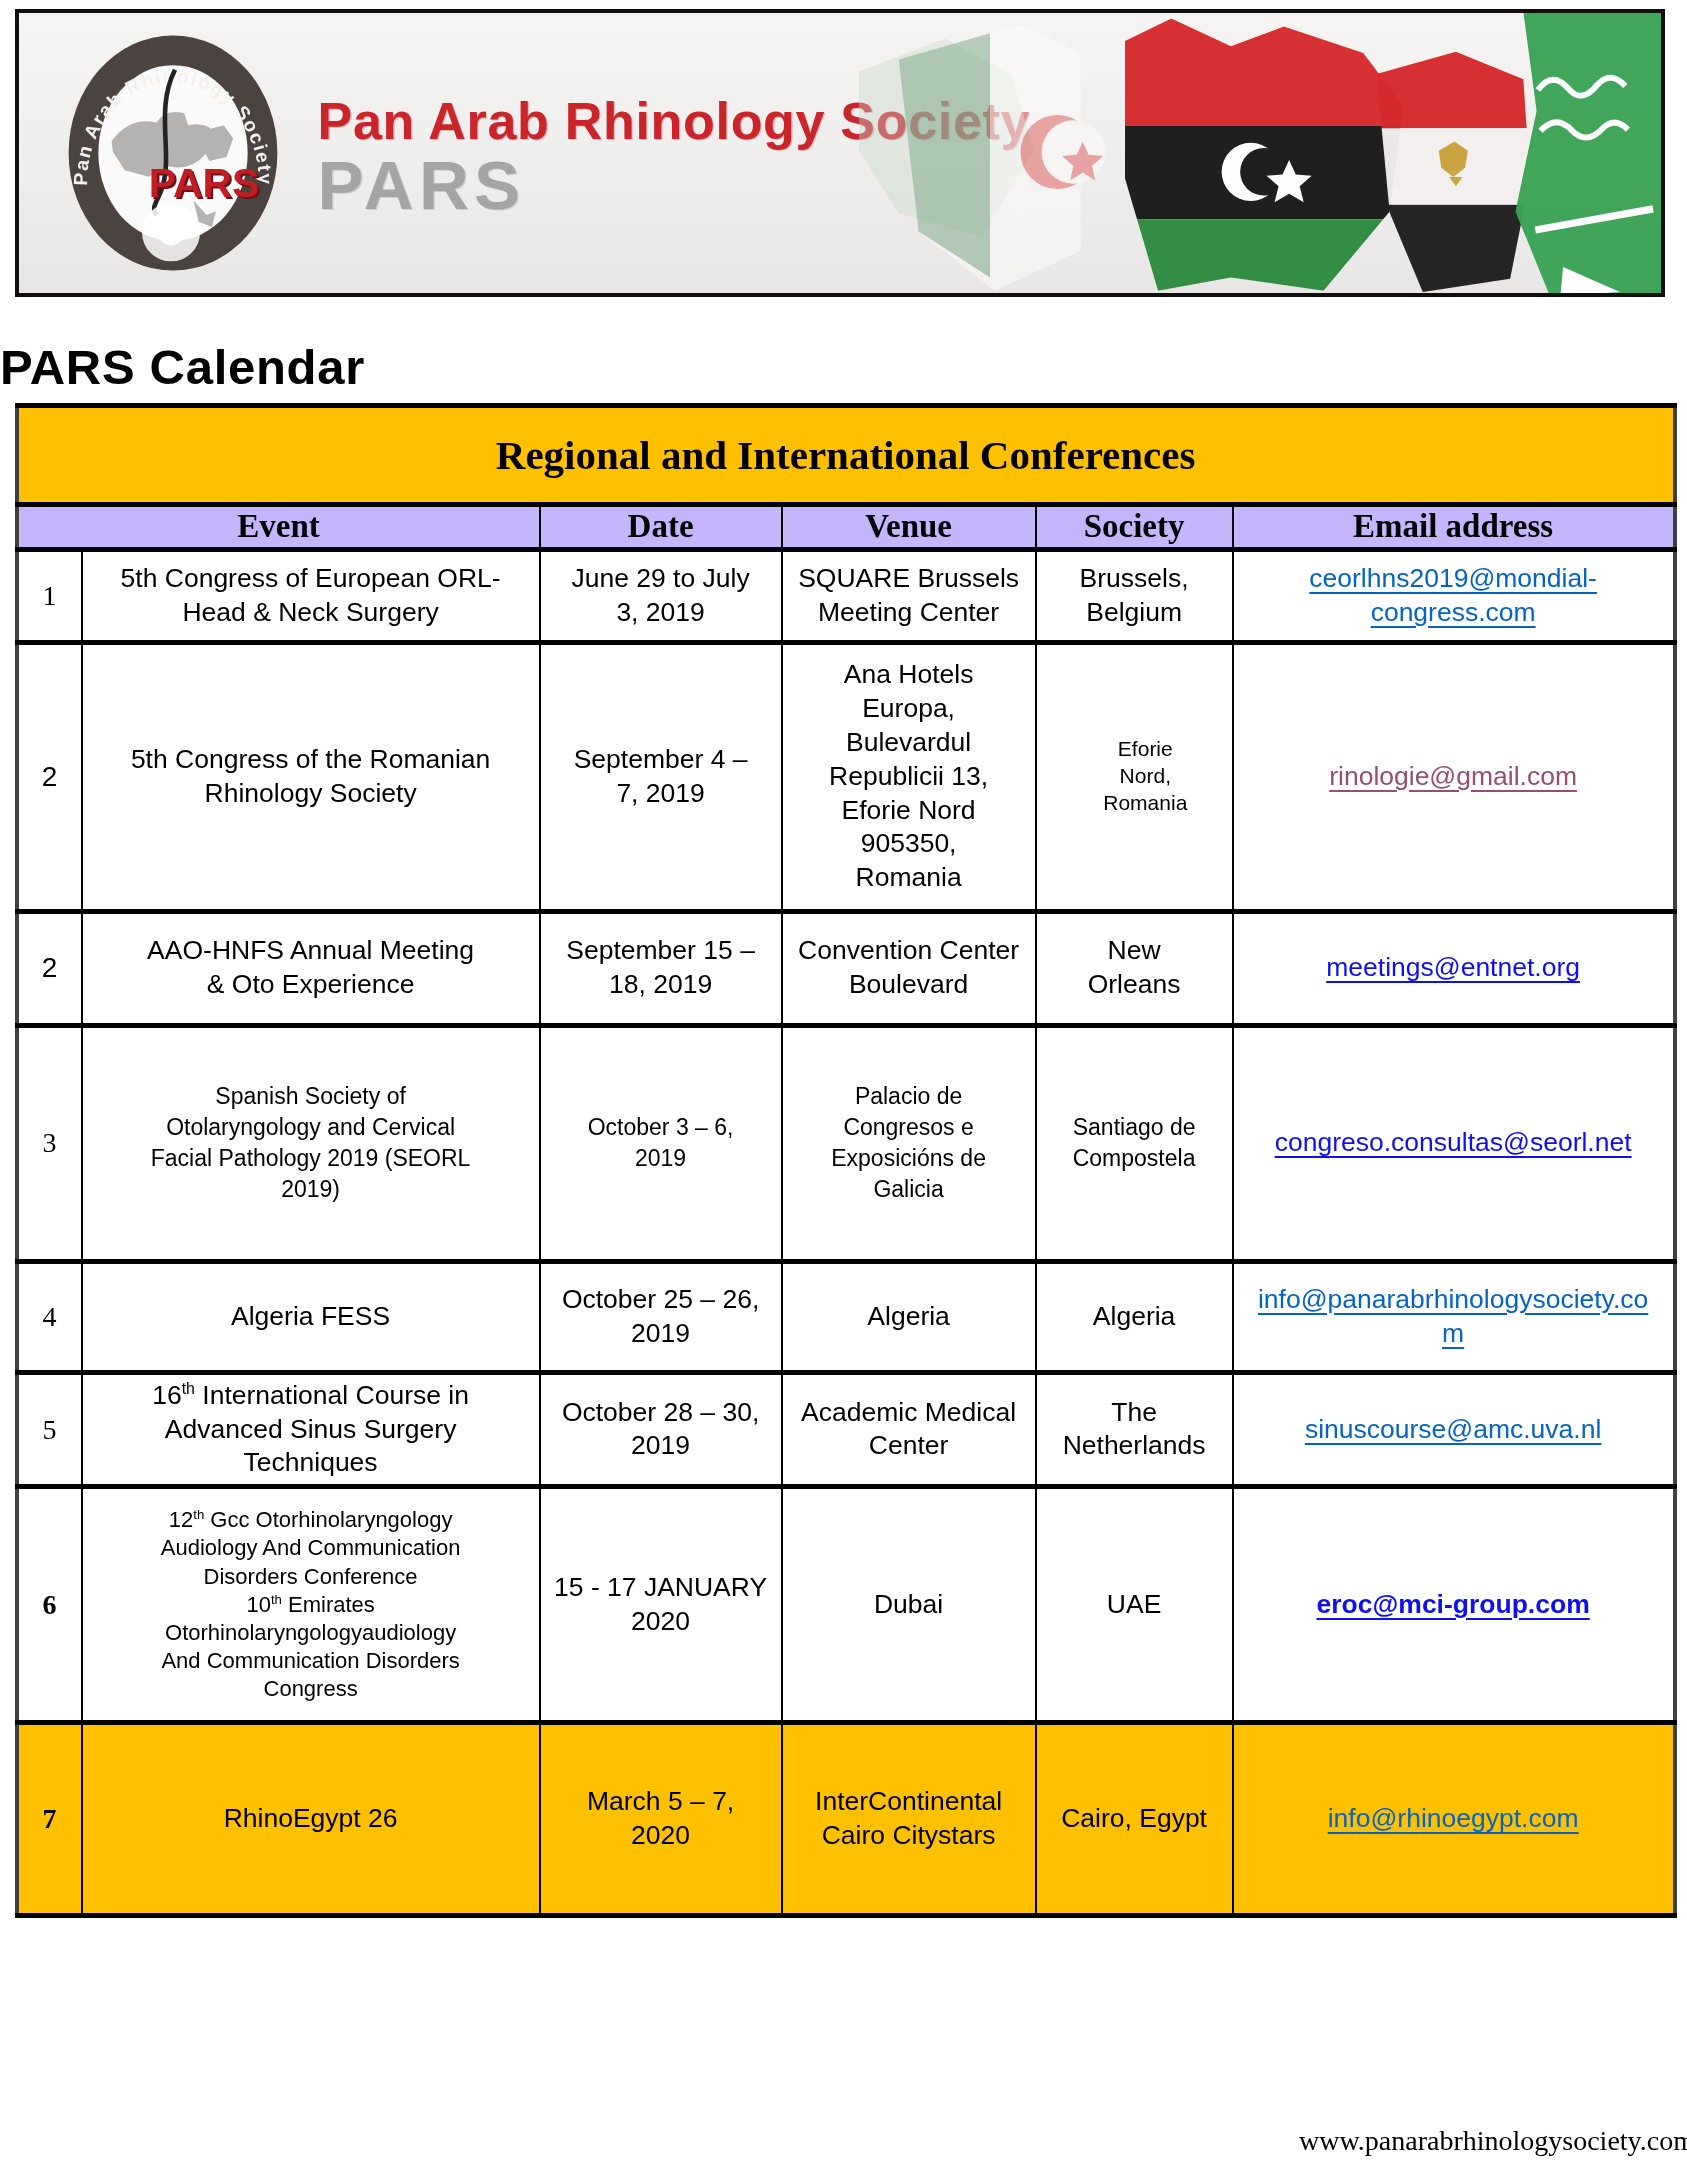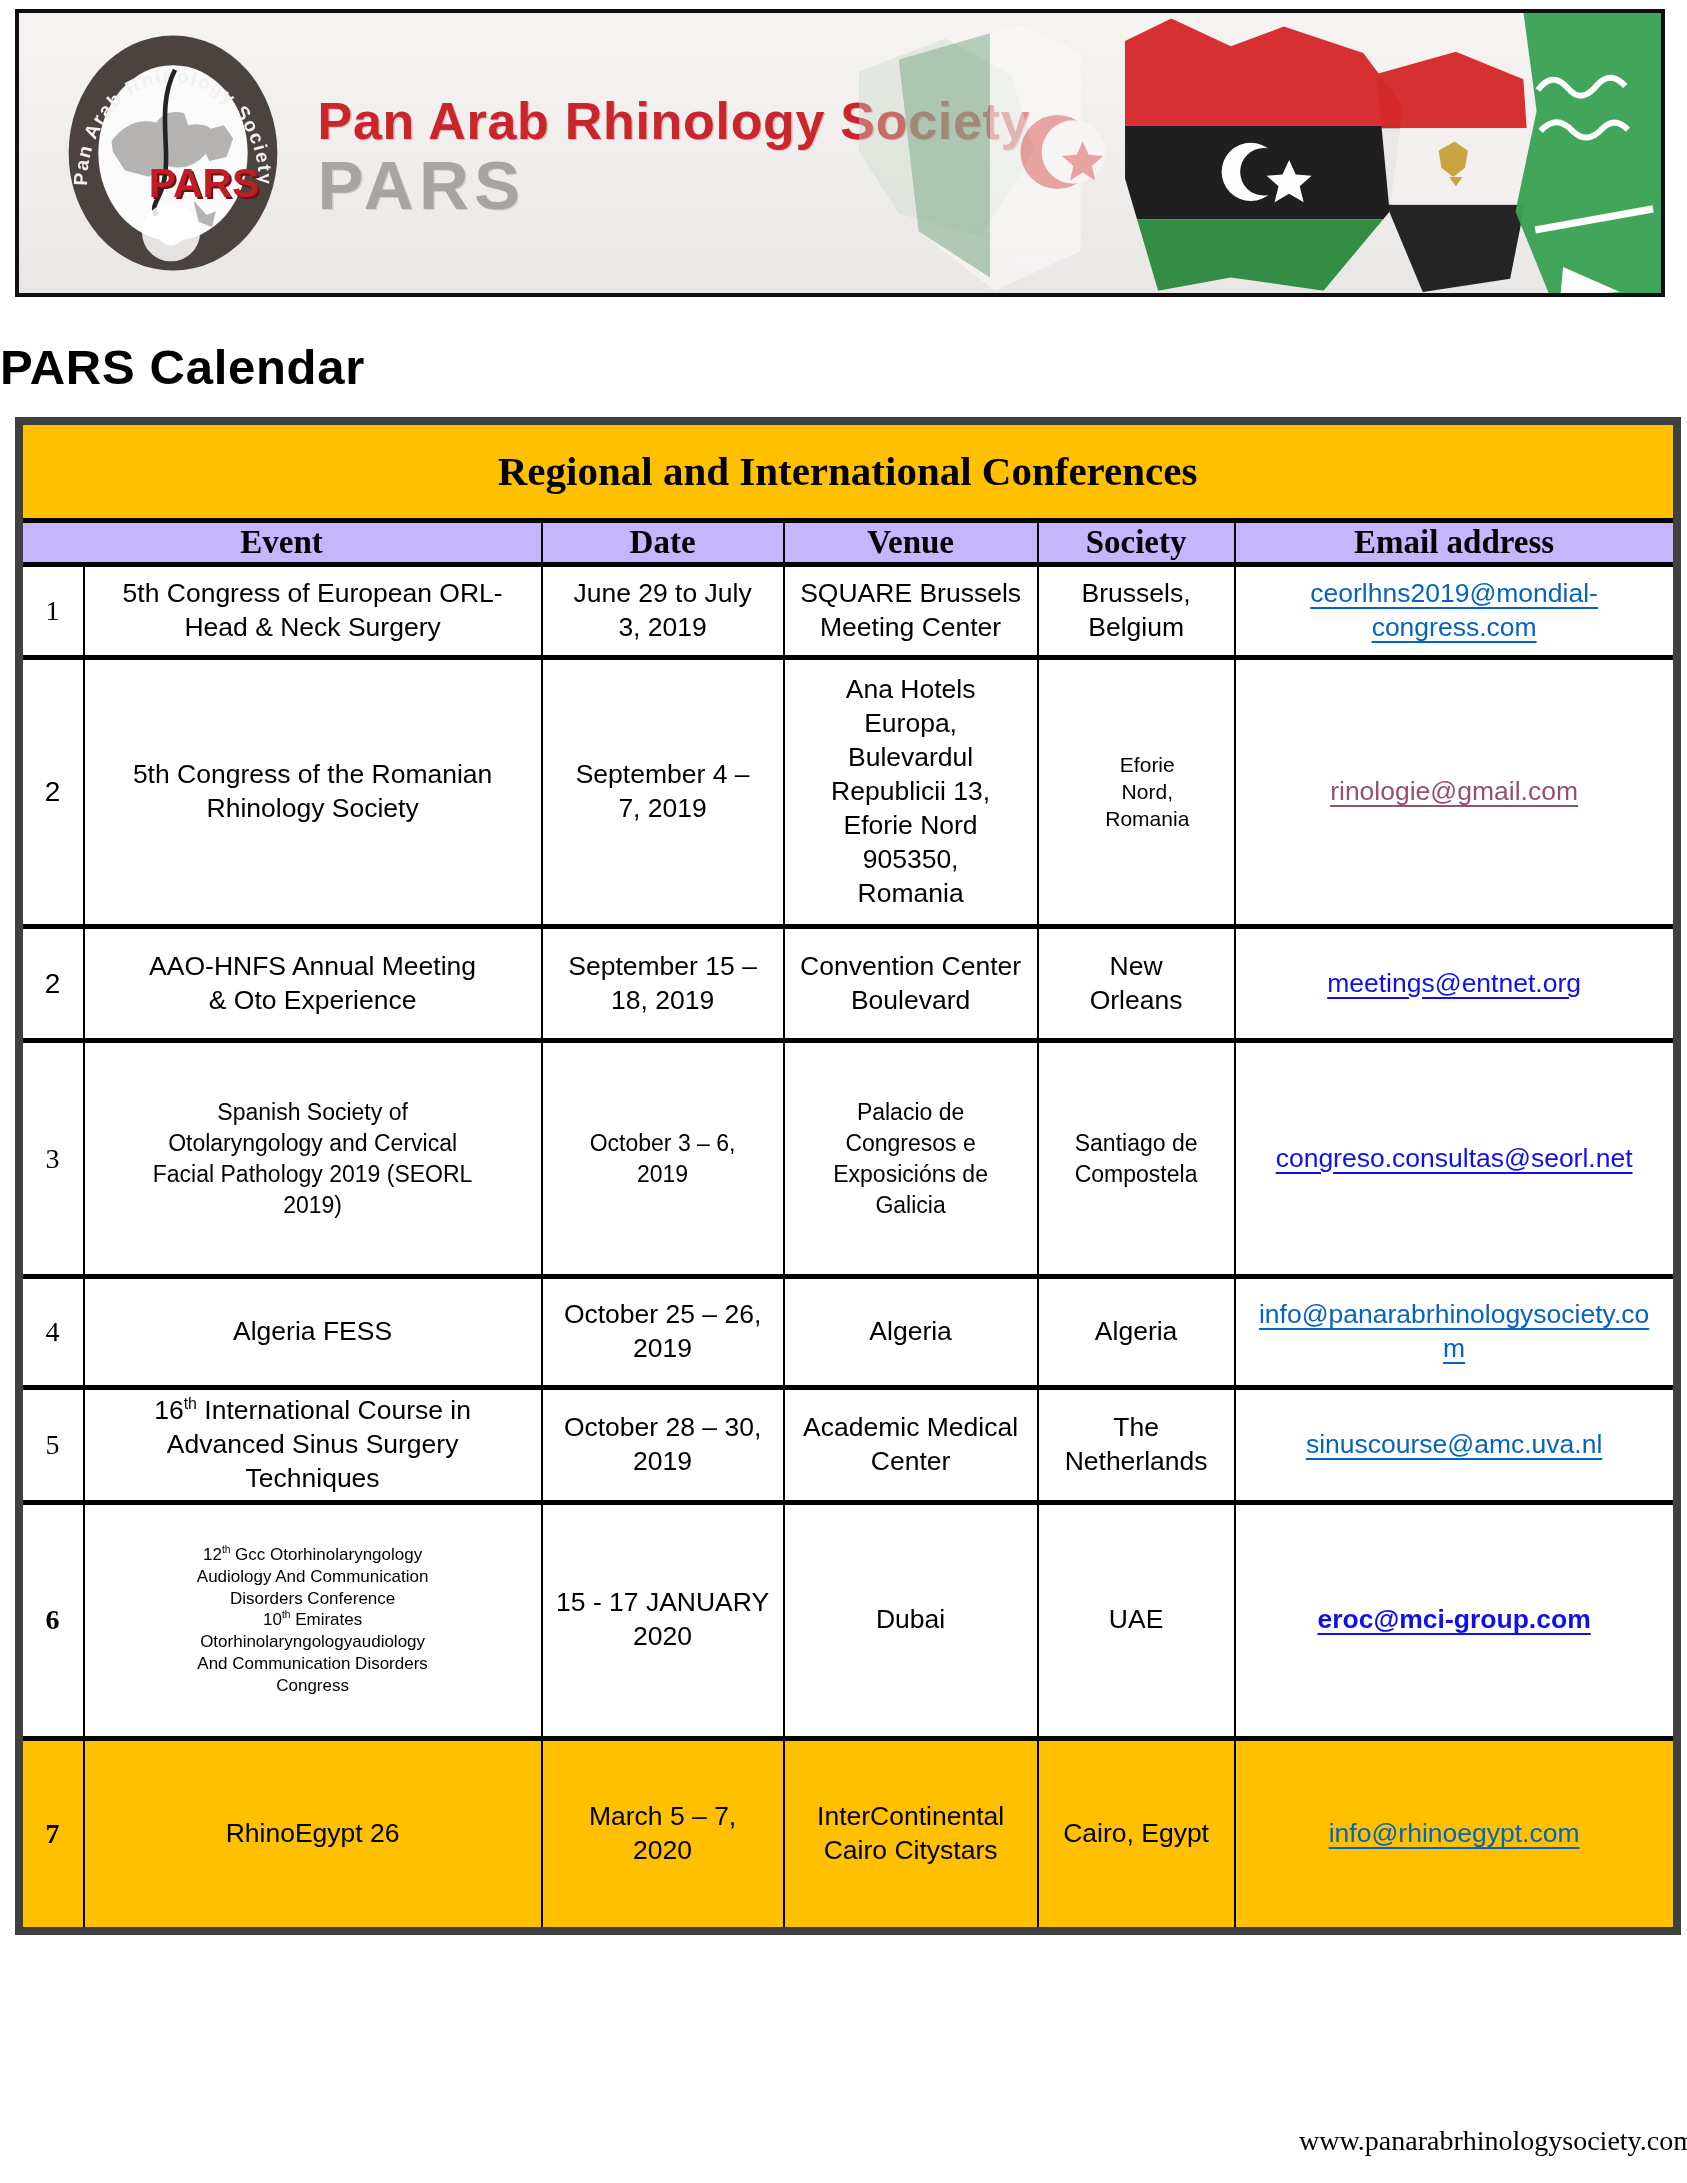--- a/index.html
+++ b/index.html
@@ -16,38 +16,38 @@
             text-shadow:1.3px 1.3px 0 rgba(150,30,30,.25);}
   .org-abbr{font-weight:bold;font-size:69px;color:#a7a5a4;letter-spacing:5.3px;margin-top:-5.3px;
             text-shadow:1.3px 1.3px 0 rgba(120,120,120,.25);}
   .flags-svg{position:absolute;right:-2.6px;top:-1.3px;width:804px;height:284px;}
 
   
   .page-title{position:absolute;top:339px;left:0;width:100%;text-align:left;
               font-weight:bold;font-size:49px;letter-spacing:0.7px;}
 
   
-  table.cal{position:absolute;top:417px;left:14.6px;width:1658px;border-collapse:collapse;
-            table-layout:fixed;border:8px solid #404040;}
+  table.cal{position:absolute;top:403px;left:14.6px;width:1658px;border-collapse:collapse;
+            table-layout:fixed;border:4px solid #404040;}
   col.c-num{width:65px;} col.c-event{width:458px;} col.c-date{width:242px;}
   col.c-venue{width:254px;} col.c-loc{width:197px;} col.c-email{width:442px;}
   th,td{border:2.6px solid #000;border-top-width:5.3px;border-bottom-width:5.3px;
         text-align:center;vertical-align:middle;padding:4px 6.6px;box-sizing:border-box;}
   th.gold-header{height:99px;background:#ffc000;
         font-family:"Liberation Serif",serif;font-weight:bold;font-size:41px;}
   tr.cols th{height:38px;background:#c4b5fd;color:#000;
         font-family:"Liberation Serif",serif;font-weight:bold;font-size:33px;padding:1.3px;}
   td{font-size:26.5px;line-height:1.28;}
   td.cell-num{font-family:"Liberation Serif",serif;font-size:28px;}
   td.cell-num.sans{font-family:"Liberation Sans",sans-serif;}
   .bold{font-weight:bold;}
   td.small-loc{font-size:20.5px;padding-left:29px;}
   td.wide{font-family:Liberation Sans, sans-serif;font-size:23px;line-height:1.35;}
   tbody tr.r1 td.cell-loc{font-size:21px;}
-  tbody tr.r6 td.cell-event{font-size:17px;}
+  tbody tr.r6 td.cell-event{font-size:22px;}
   tbody tr.highlight td{background:#ffc000;}
   tbody tr.r0{height:93px;} tbody tr.r1{height:269px;} tbody tr.r2{height:114px;}
   tbody tr.r3{height:236px;} tbody tr.r4{height:111px;} tbody tr.r5{height:114px;}
   tbody tr.r6{height:236px;} tbody tr.r7{height:193px;}
   sup{font-size:60%;line-height:0;vertical-align:super;}
   a.email-link{text-decoration:underline;text-decoration-thickness:2px;text-underline-offset:4.6px;
                word-wrap:break-word;overflow-wrap:break-word;cursor:pointer;}
   td.cell-email{padding:4px 18.5px;}
 
   

